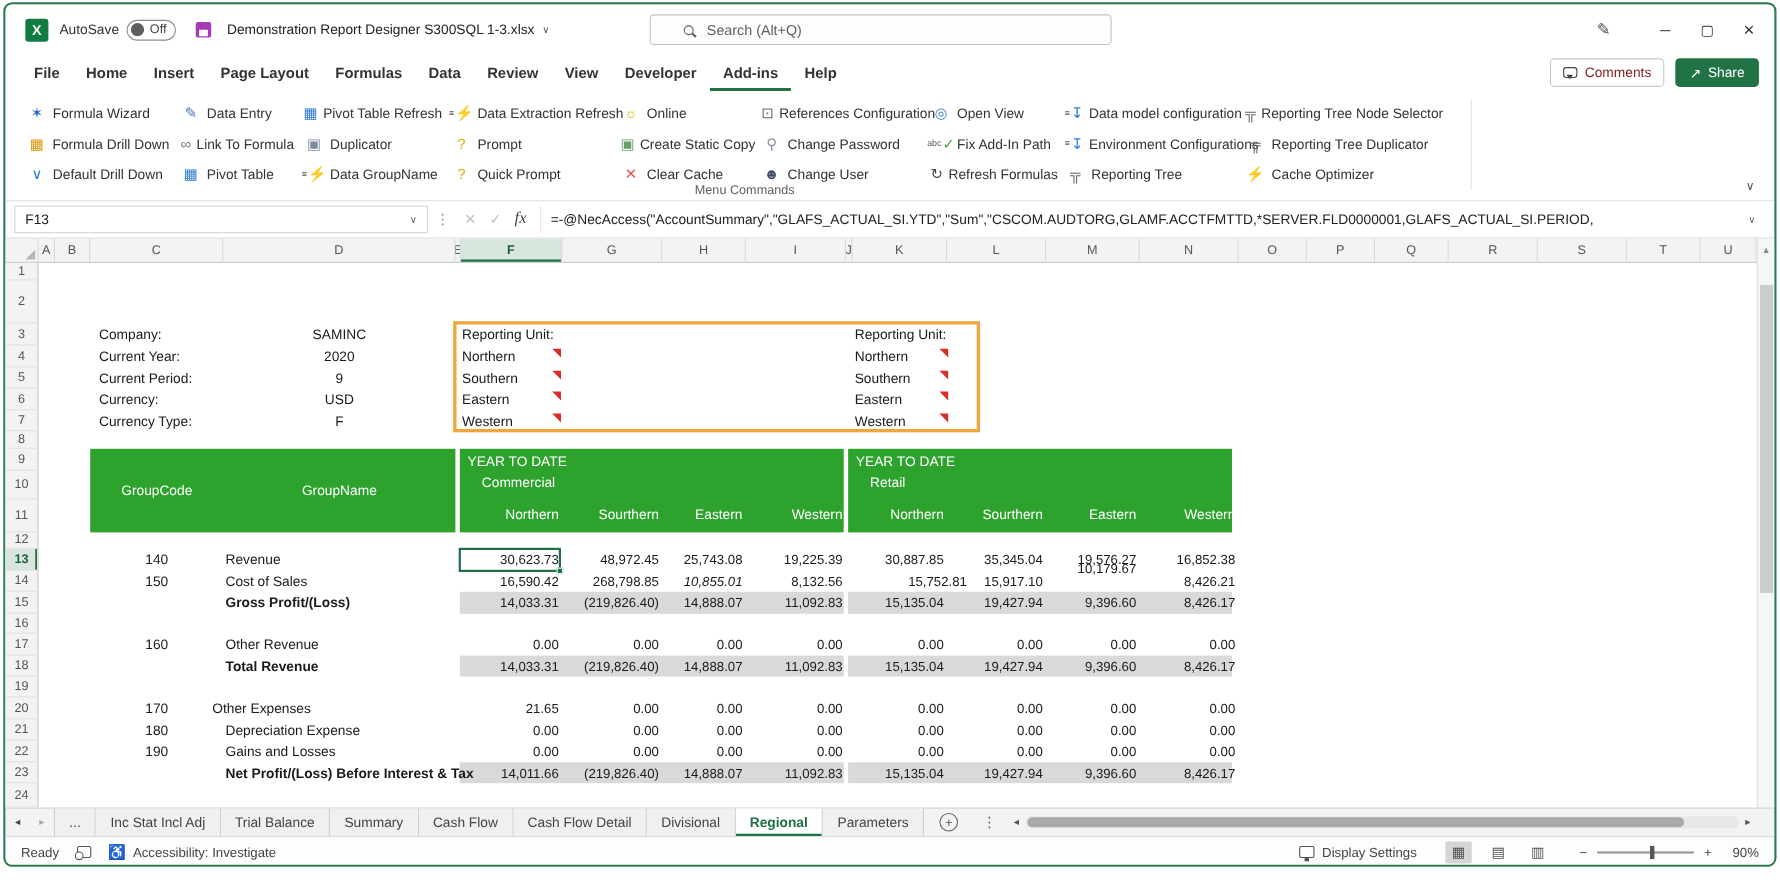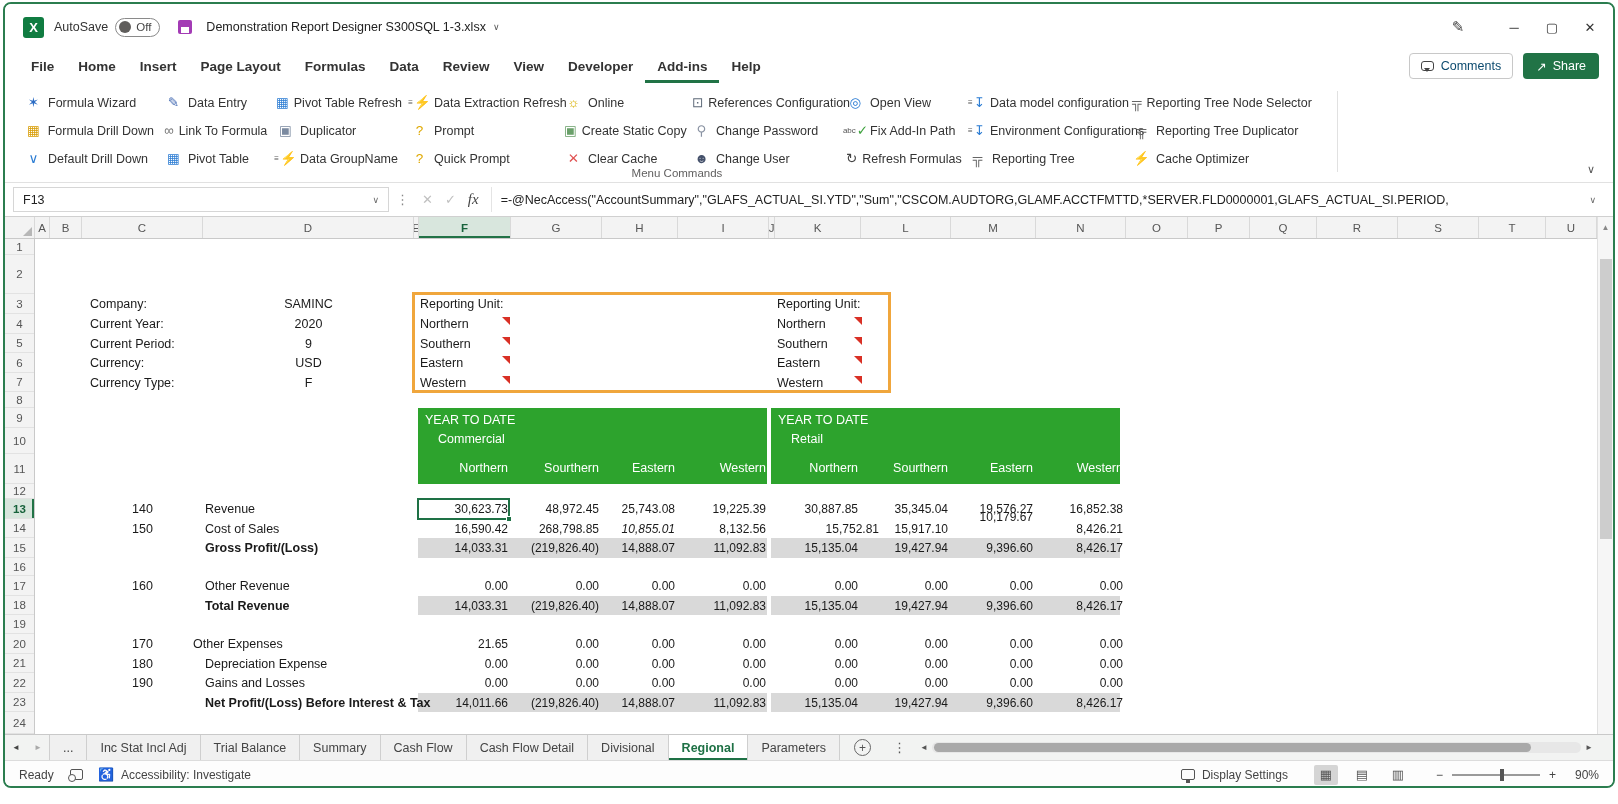--- a/index.html
+++ b/index.html
@@ -22,21 +22,21 @@
   .tb-right{position:absolute;right:6px;top:0;height:46px;display:flex;align-items:center;gap:4px;}
   .tb-btn{width:34px;height:34px;display:flex;align-items:center;justify-content:center;font-size:13px;color:#333;}
   .tb-pen{margin-right:18px;font-size:15px;color:#444;}
 
   
   .menubar{height:33px;display:flex;align-items:stretch;padding-left:14px;position:relative;background:#fff;}
   #menu-tabs{display:flex;}
   .menu-tab{display:flex;align-items:center;padding:0 12px;font-size:13.5px;color:#333;cursor:default;font-weight:bold;}
   .menu-tab.active{font-weight:700;box-shadow:inset 0 -3px 0 #217346;}
   .mb-right{position:absolute;right:14px;top:3px;display:flex;gap:10px;}
-  .comments-btn{height:26px;border:1px solid #c8c8c8;border-radius:4px;background:#fff;display:flex;align-items:center;gap:7px;padding:0 11px;font-size:12.5px;color:#0c4a6e;}
+  .comments-btn{height:26px;border:1px solid #c8c8c8;border-radius:4px;background:#fff;display:flex;align-items:center;gap:7px;padding:0 11px;font-size:12.5px;color:#7f1d1d;}
   .bubble{width:13px;height:10px;border:1.5px solid #444;border-radius:3px;position:relative;}
   .bubble:after{content:"";position:absolute;left:2px;bottom:-5px;border:3px solid transparent;border-top:4px solid #444;}
   .share-btn{height:26px;border-radius:4px;background:#217346;color:#fff;display:flex;align-items:center;gap:6px;padding:0 13px;font-size:12.5px;}
 
   
   .ribbon{height:100px;border-bottom:1px solid #e1e1e1;position:relative;padding:7px 0 0 14px;display:flex;background:#fff;}
   .ribbon-col{display:flex;flex-direction:column;gap:2px;flex:0 0 auto;}
   .ribbon-btn{display:flex;align-items:center;gap:5px;height:26px;padding:0 5px;border-radius:3px;font-size:12.5px;color:#333;white-space:nowrap;}
   .icn{width:19px;display:flex;align-items:center;justify-content:center;font-size:13.5px;line-height:1;}
   .icnpre{font-size:8px;color:#555;margin-right:1px;}
@@ -127,20 +127,24 @@
         <span class="knob"></span>
         <span>Off</span>
       </span>
     </div>
     <div class="floppy">
         <span></span>
       </div>
     <div class="doctitle">
       <span>Demonstration Report Designer S300SQL 1-3.xlsx</span>
       <span class="chev">∨</span>
+    </div>
+    <div class="searchbox">
+      <span class="mag"></span>
+      <span>Search (Alt+Q)</span>
     </div>
     <div class="tb-right">
       <span class="tb-btn tb-pen">✎</span>
       <span class="tb-btn">─</span>
       <span class="tb-btn">▢</span>
       <span class="tb-btn">✕</span>
     </div>
   </div>
 
   <div class="menubar">
@@ -455,20 +459,24 @@
         <div class="marker" style="left: 497px; top: 137px;"></div>
         <div class="c" style="left: 772px; top: 55px; width: 120px; height: 20px;">Reporting Unit:</div>
         <div class="c" style="left: 772px; top: 75px; width: 90px; height: 20px;">Northern</div>
         <div class="marker" style="left: 849px; top: 78px;"></div>
         <div class="c" style="left: 772px; top: 95px; width: 90px; height: 19px;">Southern</div>
         <div class="marker" style="left: 849px; top: 98px;"></div>
         <div class="c" style="left: 772px; top: 114px; width: 90px; height: 20px;">Eastern</div>
         <div class="marker" style="left: 849px; top: 117px;"></div>
         <div class="c" style="left: 772px; top: 134px; width: 90px; height: 19px;">Western</div>
         <div class="marker" style="left: 849px; top: 137px;"></div>
+        <div class="greenblk" style="left: 77px; top: 169px; width: 332px; height: 76px;">
+          <div class="g ctr" style="left: 0px; top: 0px; width: 121px; height: 76px; justify-content: center;">GroupCode</div>
+          <div class="g ctr" style="left: 121px; top: 0px; width: 211px; height: 76px; justify-content: center;">GroupName</div>
+        </div>
         <div class="greenblk" style="left: 413px; top: 169px; width: 349px; height: 76px;">
           <div class="g" style="left: 7px; top: 3px; width: 200px; height: 18px;">YEAR TO DATE</div>
           <div class="g" style="left: 20px; top: 22px; width: 200px; height: 18px;">Commercial</div>
           <div class="g" style="left: 4px; top: 48px; width: 86px; height: 24px; justify-content: flex-end;">Northern</div>
           <div class="g" style="left: 95px; top: 48px; width: 86px; height: 24px; justify-content: flex-end;">Sourthern</div>
           <div class="g" style="left: 171px; top: 48px; width: 86px; height: 24px; justify-content: flex-end;">Eastern</div>
           <div class="g" style="left: 262px; top: 48px; width: 86px; height: 24px; justify-content: flex-end;">Western</div>
         </div>
         <div class="greenblk" style="left: 766px; top: 169px; width: 349px; height: 76px;">
           <div class="g" style="left: 7px; top: 3px; width: 200px; height: 18px;">YEAR TO DATE</div>

